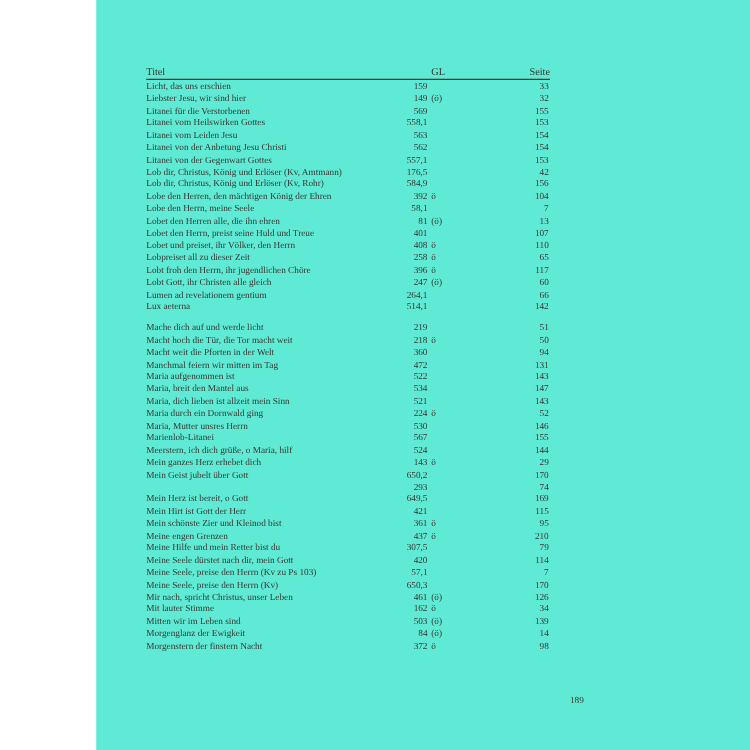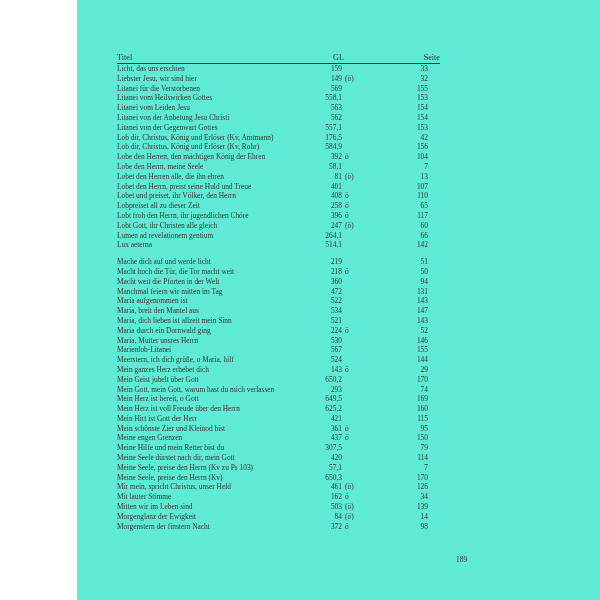--- a/index.html
+++ b/index.html
@@ -1,27 +1,27 @@
 <!DOCTYPE html>
 <html><head>
 <meta charset="utf-8">
 <style>
   html, body { margin:0; padding:0; }
   body { width:600px; height:600px; background:#ffffff; position:relative; overflow:hidden; }
   .page { position:absolute; left:77px; top:0; width:526px; height:600px; background:#5eead4; }
   .content { position:absolute; left:40px; top:52px; width:323px; font-family:"Liberation Serif", serif; color:#3a3530; }
   .hdr { position:relative; height:11px; border-bottom:1px solid #3a3530; font-size:8.2px; line-height:11px; }
   .hdr .t { position:absolute; left:0; top:0; }
-  .hdr .gl { position:absolute; right:96px; top:0; }
+  .hdr .gl { position:absolute; right:84px; top:0; }
   .hdr .s { position:absolute; right:0; top:0; }
   .row { position:relative; height:9.8px; font-size:7.4px; line-height:9.8px; white-space:nowrap; }
   .row .title { position:absolute; left:0; top:0; }
   .row .gl { position:absolute; right:98px; top:0; }
   .row .mark { position:absolute; left:228px; top:0; }
-  .row .seite { position:absolute; right:12px; top:0; text-align:left; }
+  .row .seite { position:absolute; right:1px; top:0; text-align:left; }
   .gap { height:7px; }
   .pageno { position:absolute; left:379px; top:555px; font-family:"Liberation Serif", serif; font-size:7.4px; color:#3a3530; }
 </style>
 </head>
 <body>
 
 <div class="page">
   <div class="content">
     <div class="hdr">
       <span class="t">Titel</span>
@@ -218,54 +218,47 @@
           <span class="mark">ö</span>
           <span class="seite">29</span>
         </div>
         <div class="row">
           <span class="title">Mein Geist jubelt über Gott</span>
           <span class="gl">650,2</span>
           <span class="mark"></span>
           <span class="seite">170</span>
         </div>
         <div class="row">
-          <span class="title">Mein Gott, mein Gott, warum hast du mich verlassen</span>
           <span class="gl">293</span>
           <span class="mark"></span>
           <span class="seite">74</span>
         </div>
         <div class="row">
           <span class="title">Mein Herz ist bereit, o Gott</span>
           <span class="gl">649,5</span>
           <span class="mark"></span>
           <span class="seite">169</span>
         </div>
         <div class="row">
-          <span class="title">Mein Herz ist voll Freude über den Herrn</span>
-          <span class="gl">625,2</span>
-          <span class="mark"></span>
-          <span class="seite">160</span>
-        </div>
-        <div class="row">
           <span class="title">Mein Hirt ist Gott der Herr</span>
           <span class="gl">421</span>
           <span class="mark"></span>
           <span class="seite">115</span>
         </div>
         <div class="row">
           <span class="title">Mein schönste Zier und Kleinod bist</span>
           <span class="gl">361</span>
           <span class="mark">ö</span>
           <span class="seite">95</span>
         </div>
         <div class="row">
           <span class="title">Meine engen Grenzen</span>
           <span class="gl">437</span>
           <span class="mark">ö</span>
-          <span class="seite">150</span>
+          <span class="seite">210</span>
         </div>
         <div class="row">
           <span class="title">Meine Hilfe und mein Retter bist du</span>
           <span class="gl">307,5</span>
           <span class="mark"></span>
           <span class="seite">79</span>
         </div>
         <div class="row">
           <span class="title">Meine Seele dürstet nach dir, mein Gott</span>
           <span class="gl">420</span>
@@ -278,21 +271,21 @@
           <span class="mark"></span>
           <span class="seite">7</span>
         </div>
         <div class="row">
           <span class="title">Meine Seele, preise den Herrn (Kv)</span>
           <span class="gl">650,3</span>
           <span class="mark"></span>
           <span class="seite">170</span>
         </div>
         <div class="row">
-          <span class="title">Mir mein, spricht Christus, unser Held</span>
+          <span class="title">Mir nach, spricht Christus, unser Leben</span>
           <span class="gl">461</span>
           <span class="mark">(ö)</span>
           <span class="seite">126</span>
         </div>
         <div class="row">
           <span class="title">Mit lauter Stimme</span>
           <span class="gl">162</span>
           <span class="mark">ö</span>
           <span class="seite">34</span>
         </div>

